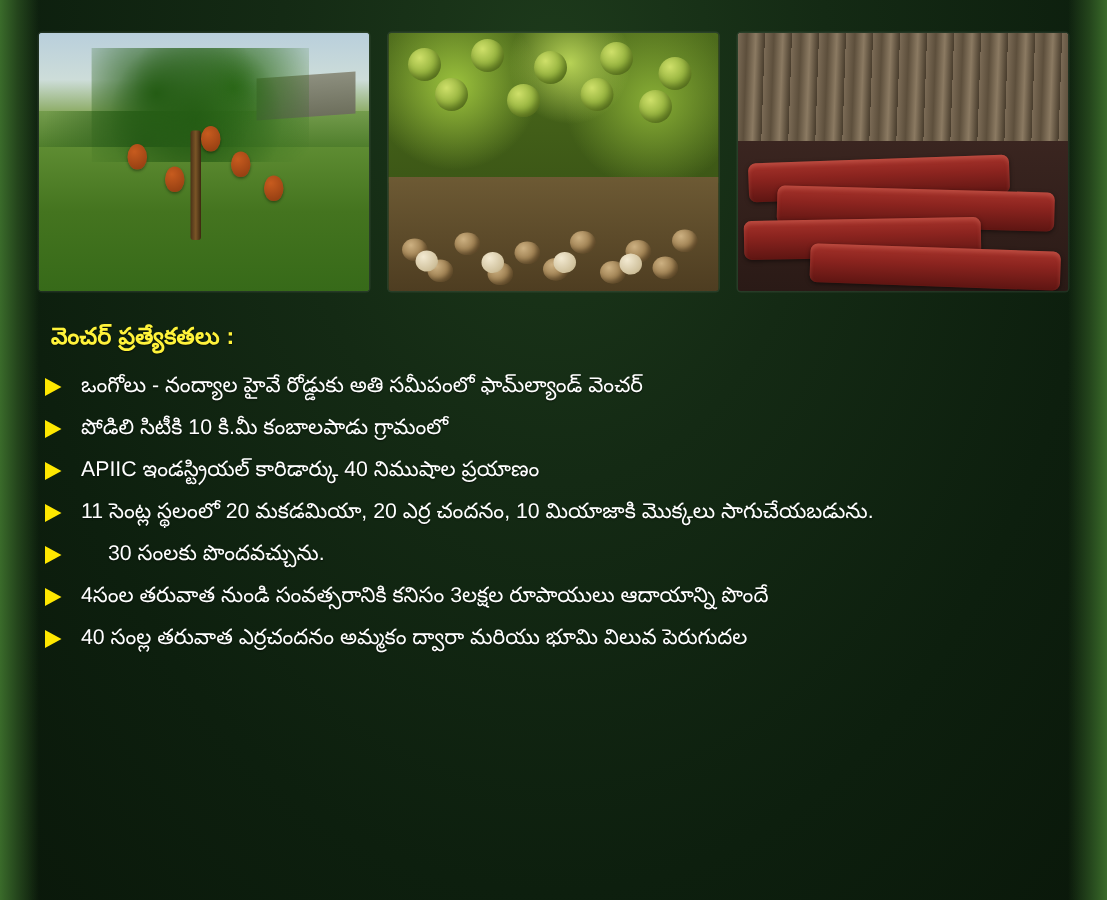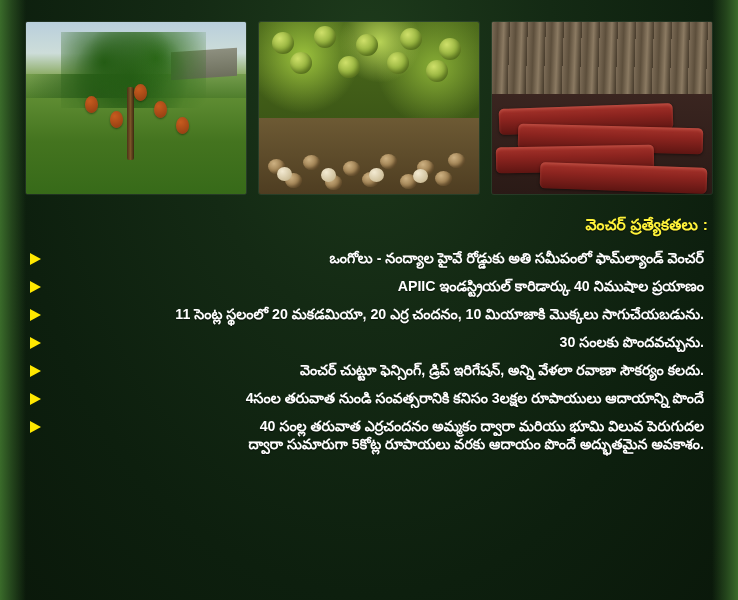--- a/index.html
+++ b/index.html
@@ -15,21 +15,20 @@
   }
 
   .poster {
     position: relative;
     width: 738px;
     height: 600px;
     background:
       radial-gradient(ellipse at 50% 8%, #1d3a1b 0%, #142a14 35%, #0d1f0e 70%, #0a180a 100%),
       linear-gradient(180deg, #16301a 0%, #0f2310 55%, #0a1a0b 100%);
     box-sizing: border-box;
-    text-align: right;
   }
 
   
   .poster::before,
   .poster::after {
     content: "";
     position: absolute;
     top: 0;
     bottom: 0;
     width: 26px;
@@ -216,21 +215,20 @@
     padding: 0;
   }
   ul.points li {
     position: relative;
     color: #ffffff;
     font-size: 14.2px;
     line-height: 1.30;
     padding: 0 4px 0 26px;
     margin-bottom: 9.5px;
     text-shadow: 0 1px 1px rgba(0,0,0,.55);
-    font-weight: bold;
   }
   ul.points li .bullet {
     position: absolute;
     left: 2px;
     top: 4px;
     width: 0;
     height: 0;
     border-left: 11px solid #ffe800;
     border-top: 6px solid transparent;
     border-bottom: 6px solid transparent;
@@ -306,39 +304,38 @@
   <div class="content">
     <div class="panel-title">వెంచర్ ప్రత్యేకతలు :</div>
 
     <ul class="points">
       <li>
         <span class="bullet"></span>
         <span>ఒంగోలు - నంద్యాల హైవే రోడ్డుకు అతి సమీపంలో ఫామ్‌ల్యాండ్ వెంచర్</span>
       </li>
       <li>
         <span class="bullet"></span>
+        <span>పోడిలి సిటీకి 10 కి.మీ కంబాలపాడు గ్రామంలో</span>
+      </li>
+      <li>
+        <span class="bullet"></span>
         <span>APIIC ఇండస్ట్రియల్ కారిడార్కు 40 నిముషాల ప్రయాణం</span>
       </li>
       <li>
         <span class="bullet"></span>
         <span>11 సెంట్ల స్థలంలో 20 మకడమియా, 20 ఎర్ర చందనం, 10 మియాజాకి మొక్కలు సాగుచేయబడును.</span>
       </li>
       <li>
         <span class="bullet"></span>
         <span class="line2">30 సంలకు పొందవచ్చును.</span>
       </li>
       <li>
         <span class="bullet"></span>
-        <span>వెంచర్ చుట్టూ ఫెన్సింగ్, డ్రిప్ ఇరిగేషన్, అన్ని వేళలా రవాణా సౌకర్యం కలదు.</span>
-      </li>
-      <li>
-        <span class="bullet"></span>
         <span>4సంల తరువాత నుండి సంవత్సరానికి కనిసం 3లక్షల రూపాయులు ఆదాయాన్ని పొందే</span>
       </li>
       <li>
         <span class="bullet"></span>
         <span>40 సంల్ల తరువాత ఎర్రచందనం అమ్మకం ద్వారా మరియు భూమి విలువ పెరుగుదల</span>
-        <span class="line2">ద్వారా సుమారుగా 5కోట్ల రూపాయలు వరకు ఆదాయం పొందే అద్భుతమైన అవకాశం.</span>
       </li>
     </ul>
   </div>
 
 </div>
 
 </body></html>

